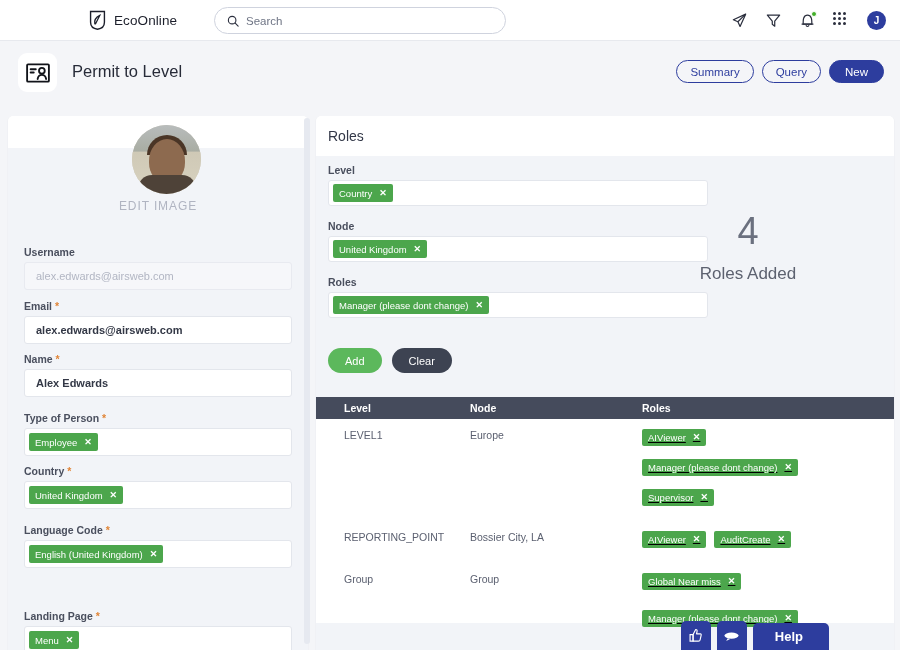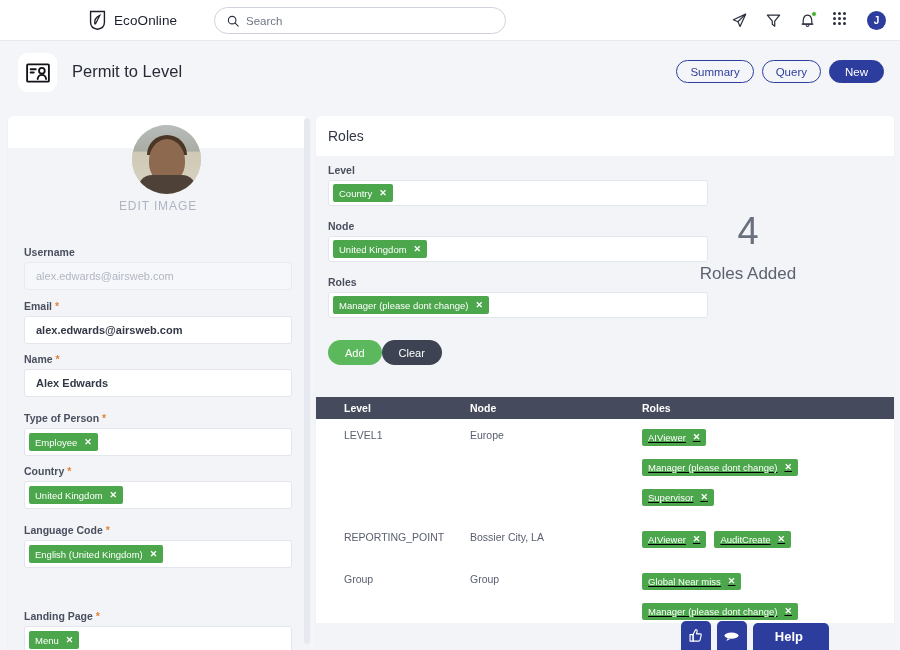--- a/index.html
+++ b/index.html
@@ -120,21 +120,21 @@
   }
   .rp-head { height:40px; background:#fff; display:flex; align-items:center; padding-left:12px; }
   .rp-head-title { font-size:14px; color:#323747; }
 
   .rp-form { position:absolute; left:12px; top:48px; width:380px; }
   .rp-label { font-size:10.5px; color:#4a4f5e; font-weight:bold; margin-bottom:4px; display:block; }
   .rp-input {
     height:26px; background:#fff; border:1px solid #e3e6ec; border-radius:3px;
     display:flex; align-items:center; padding:0 4px; margin-bottom:14px;
   }
-  .rp-buttons { position:absolute; left:12px; top:224px; display:flex; }
+  .rp-buttons { position:absolute; left:12px; top:232px; display:flex; gap:10px; }
   .btn-round {
     height:25px; border-radius:13px; border:none; color:#fff; font-size:11px;
     padding:0 17px; cursor:pointer; font-family:inherit; display:flex; align-items:center;
   }
   .btn-add { background:#5cb85c; }
   .btn-clear { background:#3d4352; }
 
   .counter { position:absolute; right:56px; top:96px; width:180px; text-align:center; }
   .counter .num { font-size:38px; color:#6b707f; font-weight:300; line-height:1; }
   .counter .lbl { font-size:17px; color:#5d6270; margin-top:14px; }
@@ -388,21 +388,21 @@
                   <span class="x">✕</span>
                 </span>
             </div>
           </div>
         </div>
 
         <div class="trow" style="height:60px;">
           <div class="c-level cell-text">Group</div>
           <div class="c-node cell-text">Group</div>
           <div class="c-roles">
-            <div class="roles-stack" style="flex-direction:row; align-items:flex-start; gap:13px;">
+            <div class="roles-stack" style="flex-direction:row; align-items:flex-start; gap:20px;">
               <span class="chip">
                   <span>Global Near miss</span>
                   <span class="x">✕</span>
                 </span>
               <span class="chip">
                   <span>Manager (please dont change)</span>
                   <span class="x">✕</span>
                 </span>
             </div>
           </div>

